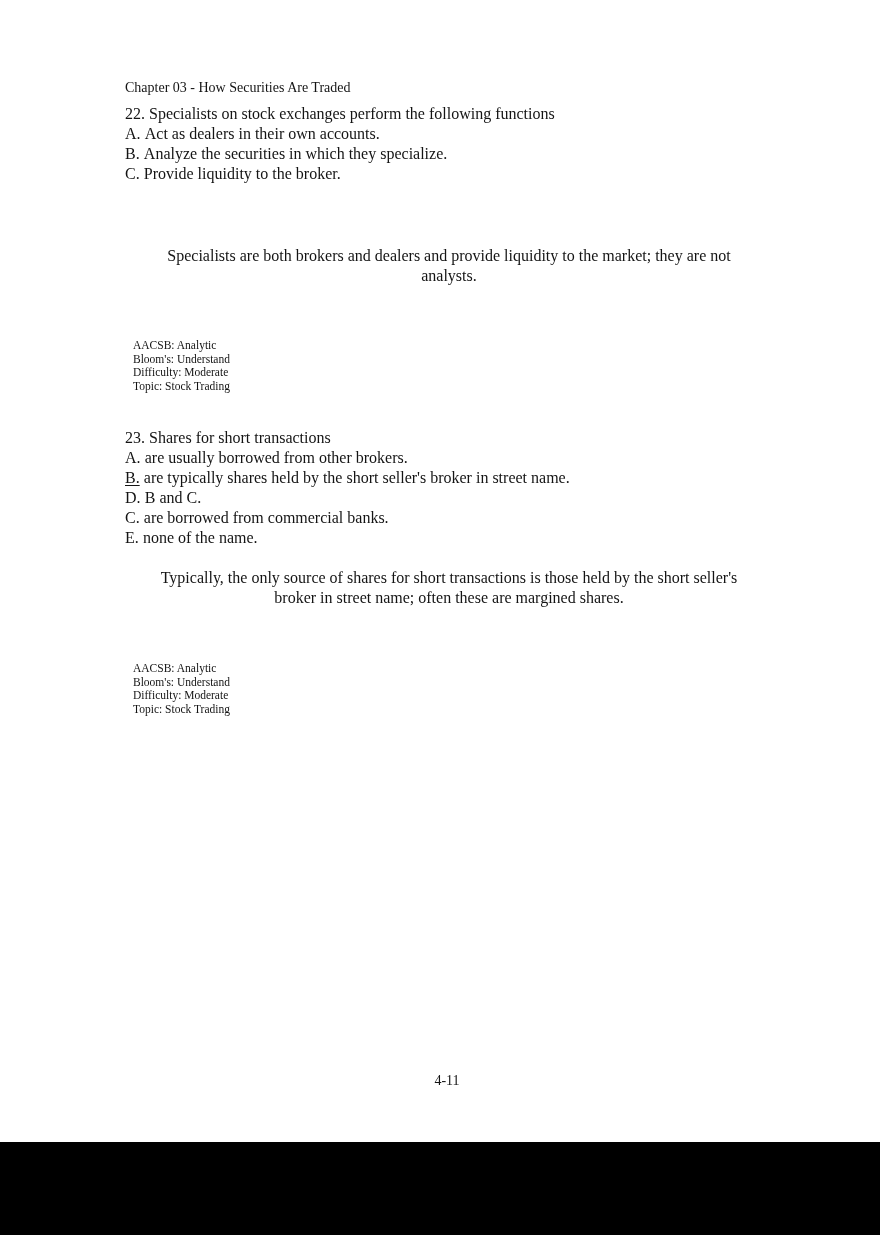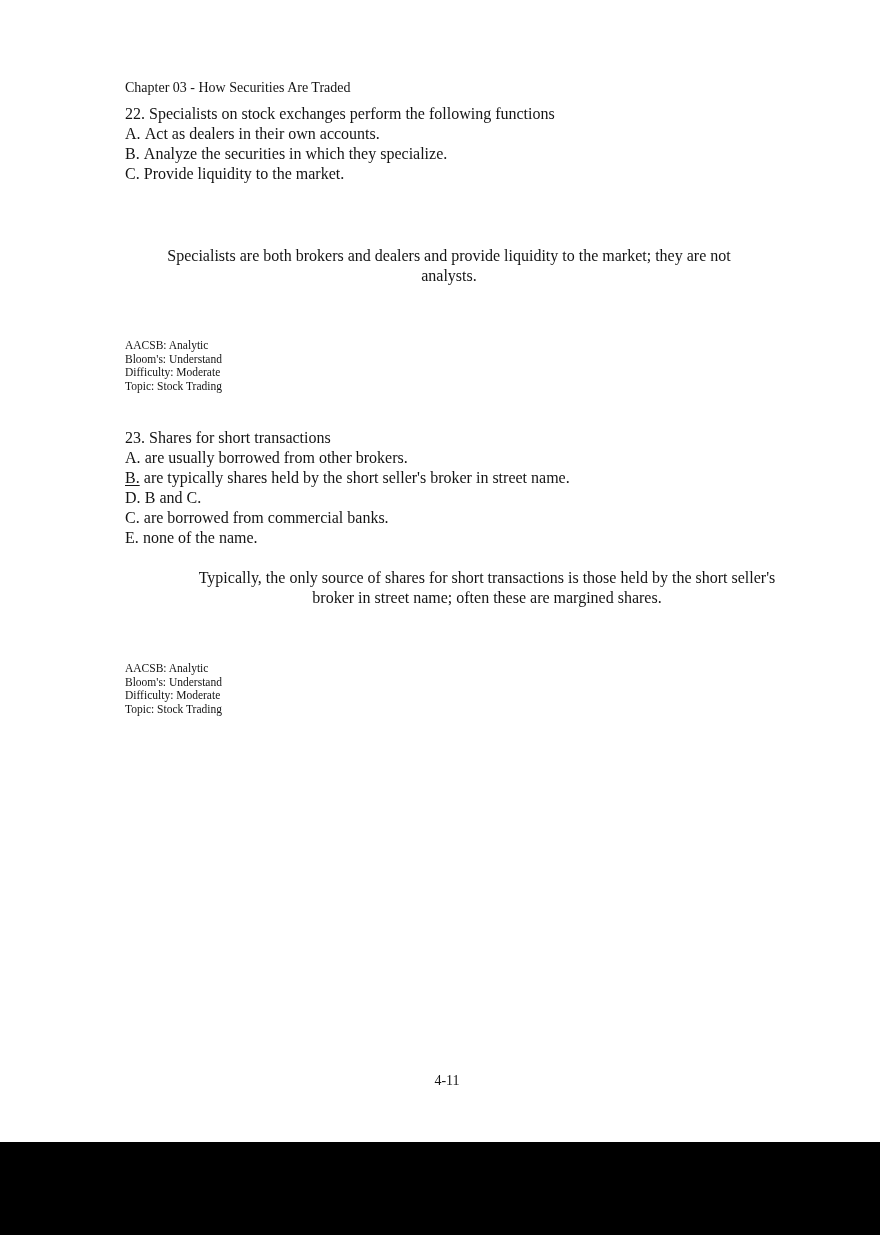--- a/index.html
+++ b/index.html
@@ -28,24 +28,25 @@
     text-decoration-thickness: 1px;
   }
   .option-text { margin-left: 0.26em; }
   .explanation {
     font-size: 16px;
     line-height: 20.3px;
     white-space: pre-line;
     text-align: center;
   }
   .q22-explanation { top: 246px; }
-  .q23-explanation { top: 568px; margin-left: 38px; }
+  .q23-explanation { top: 568px; }
   .meta-block {
     font-size: 11.5px;
     line-height: 13.6px;
+    margin-left: 8px;
   }
   .q22-meta { top: 339px; }
   .q23-meta { top: 662px; }
   .doc-footer {
     position: absolute;
     left: 0;
     width: 880px;
     top: 1072px;
     text-align: center;
     font-size: 14px;
@@ -70,21 +71,21 @@
 
   <div class="abs q-block q22-block">
     <div>22. Specialists on stock exchanges perform the following functions</div>
     <div>
       <span class="option-letter">A.</span><span class="option-text">Act as dealers in their own accounts.</span>
     </div>
     <div>
       <span class="option-letter">B.</span><span class="option-text">Analyze the securities in which they specialize.</span>
     </div>
     <div>
-      <span class="option-letter">C.</span><span class="option-text">Provide liquidity to the market.</span>
+      <span class="option-letter">C.</span><span class="option-text">Provide liquidity to the broker.</span>
     </div>
   </div>
 
   <div class="abs explanation q22-explanation">Specialists are both brokers and dealers and provide liquidity to the market; they are not
 analysts.</div>
 
   <div class="abs meta-block q22-meta">
     <div>AACSB: Analytic</div>
     <div>Bloom's: Understand</div>
     <div>Difficulty: Moderate</div>

